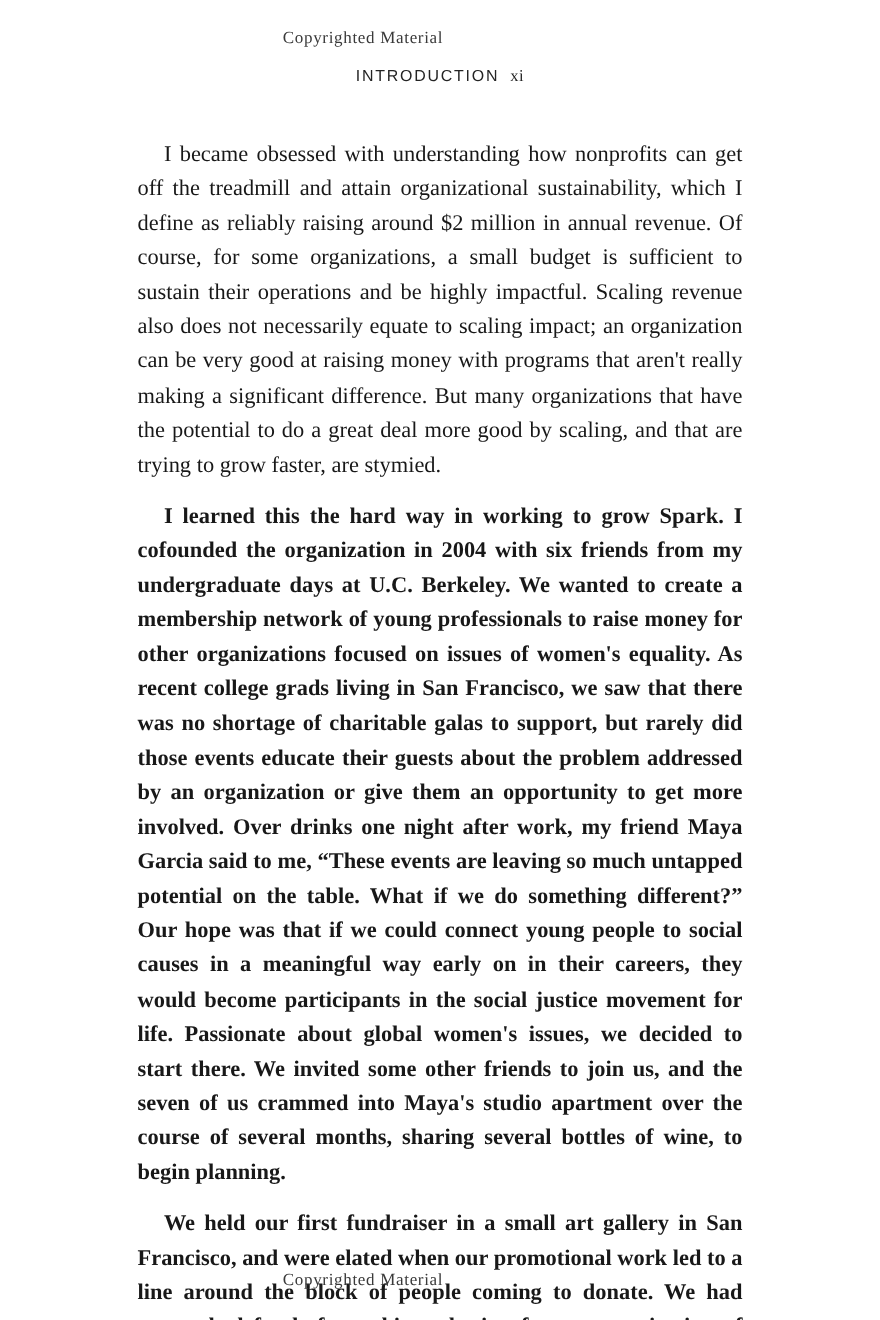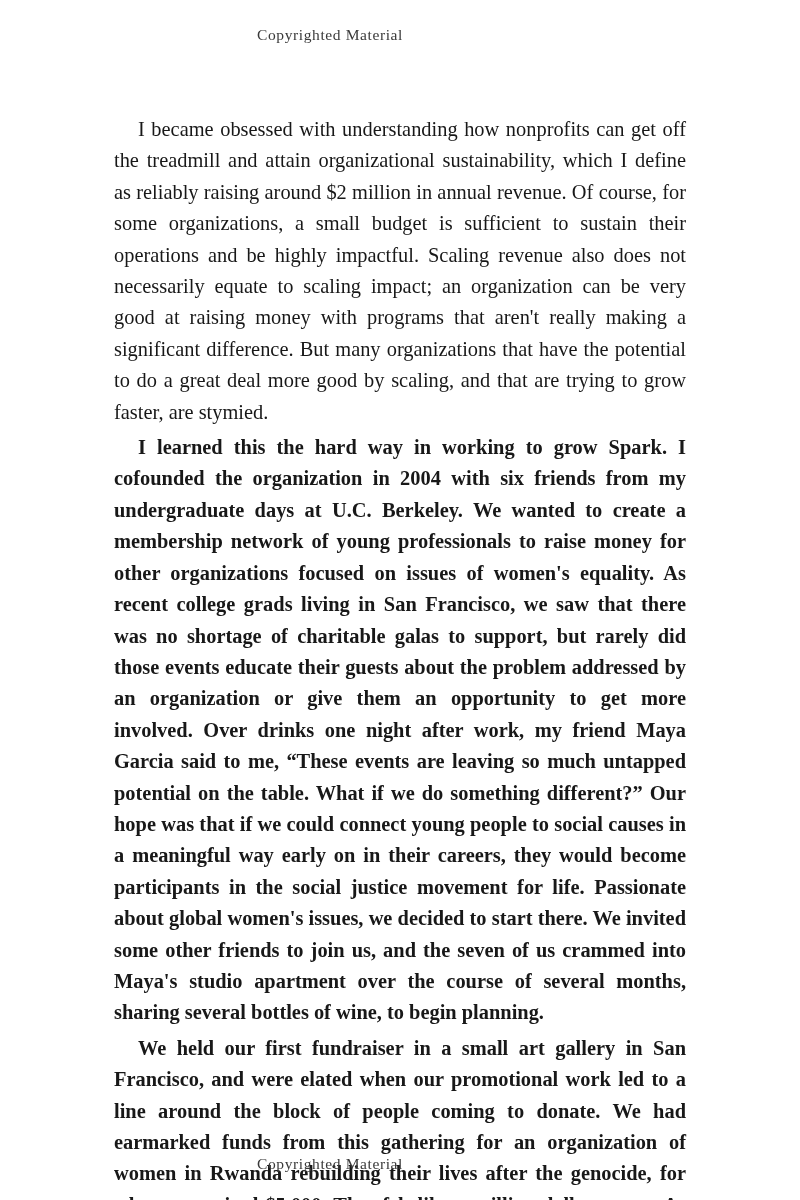--- a/index.html
+++ b/index.html
@@ -51,41 +51,44 @@
     font-size: 15px;
   }
 
   .textblock {
     position: absolute;
     left: 110px;
     top: 110px;
     width: 580px;
   }
   p.para {
-    margin: 4px;
+    margin: 15px;
     font-size: 20.4px;
     line-height: 31.4px;
     text-align: justify;
     text-justify: inter-word;
     text-indent: 24px;
     color: #181818;
     -webkit-font-smoothing: antialiased;
   }
   p.para + p.para {
     margin-top: 0;
     font-weight: bold;
   }
 </style>
 </head>
 <body>
 
 <div class="page">
 
   <div class="watermark watermark-top">Copyrighted Material</div>
 
+  <div class="running-head">
+    <span>INTRODUCTION</span><span class="folio">xi</span>
+  </div>
 
   <div class="textblock">
     <p class="para">I became obsessed with understanding how nonprofits can get off the treadmill and attain organizational sustainability, which I define as reliably raising around $2 million in annual revenue. Of course, for some organizations, a small budget is sufficient to sustain their operations and be highly impactful. Scaling revenue also does not necessarily equate to scaling impact; an organization can be very good at raising money with programs that aren't really making a significant difference. But many organizations that have the potential to do a great deal more good by scaling, and that are trying to grow faster, are stymied.</p>
     <p class="para">I learned this the hard way in working to grow Spark. I cofounded the organization in 2004 with six friends from my undergraduate days at U.C. Berkeley. We wanted to create a membership network of young professionals to raise money for other organizations focused on issues of women's equality. As recent college grads living in San Francisco, we saw that there was no shortage of charitable galas to support, but rarely did those events educate their guests about the problem addressed by an organization or give them an opportunity to get more involved. Over drinks one night after work, my friend Maya Garcia said to me, “These events are leaving so much untapped potential on the table. What if we do something different?” Our hope was that if we could connect young people to social causes in a meaningful way early on in their careers, they would become participants in the social justice movement for life. Passionate about global women's issues, we decided to start there. We invited some other friends to join us, and the seven of us crammed into Maya's studio apartment over the course of several months, sharing several bottles of wine, to begin planning.</p>
     <p class="para">We held our first fundraiser in a small art gallery in San Francisco, and were elated when our promotional work led to a line around the block of people coming to donate. We had earmarked funds from this gathering for an organization of women in Rwanda rebuilding their lives after the genocide, for whom we raised $5,000. That felt like a million dollars to us. As we continued</p>
   </div>
 
   <div class="watermark watermark-bottom">Copyrighted Material</div>
 
 </div>

